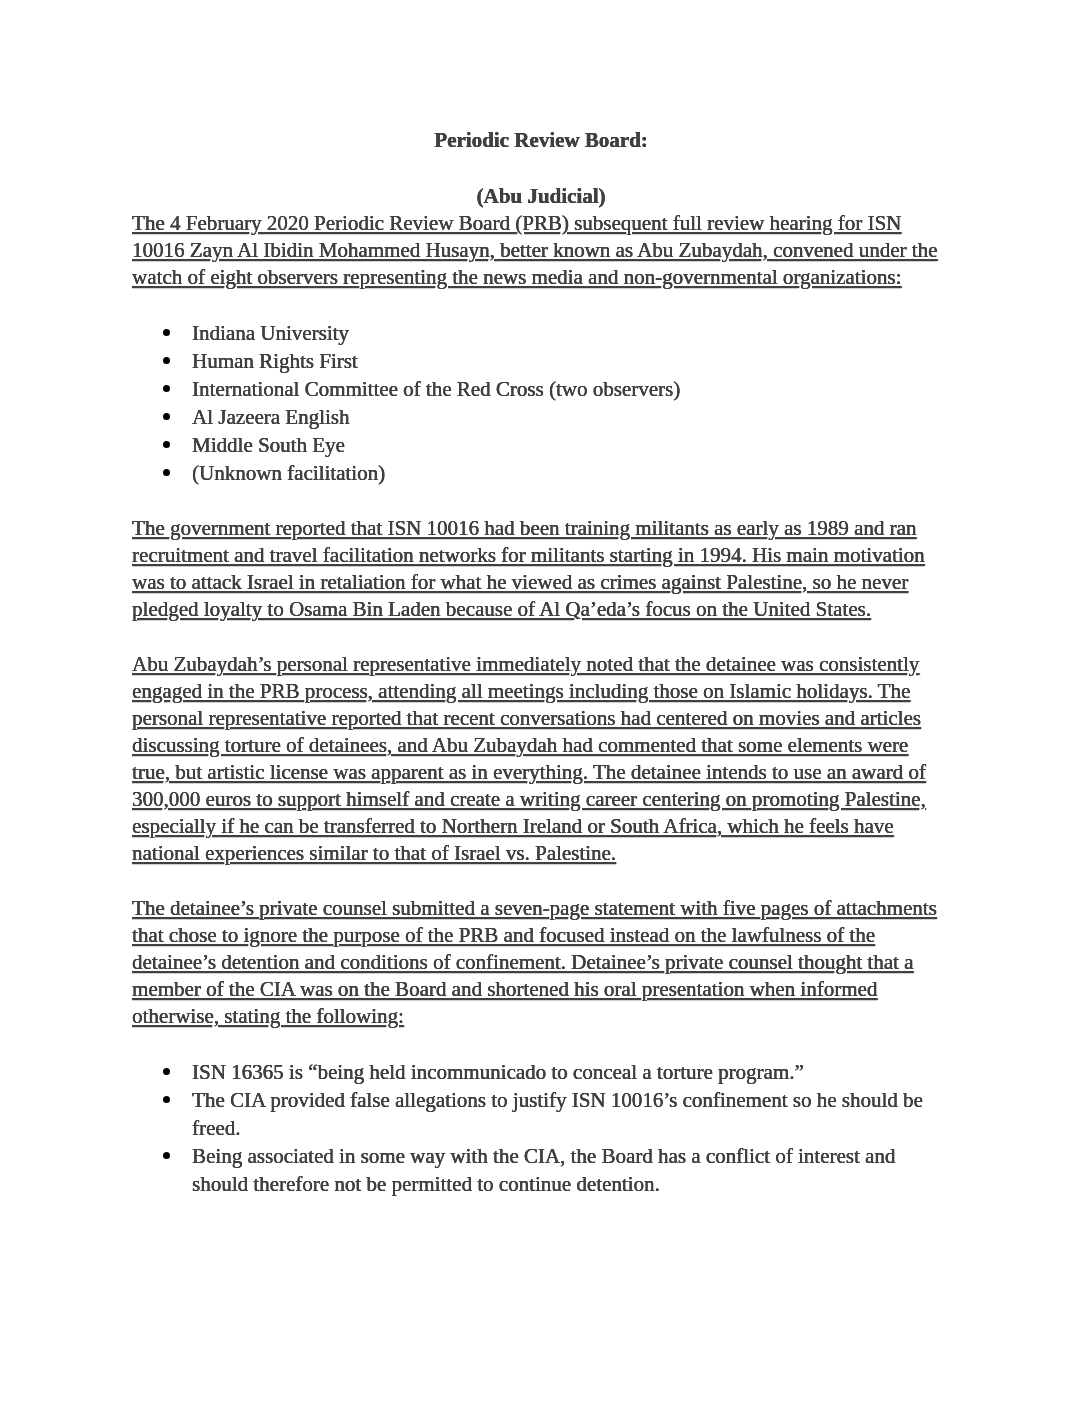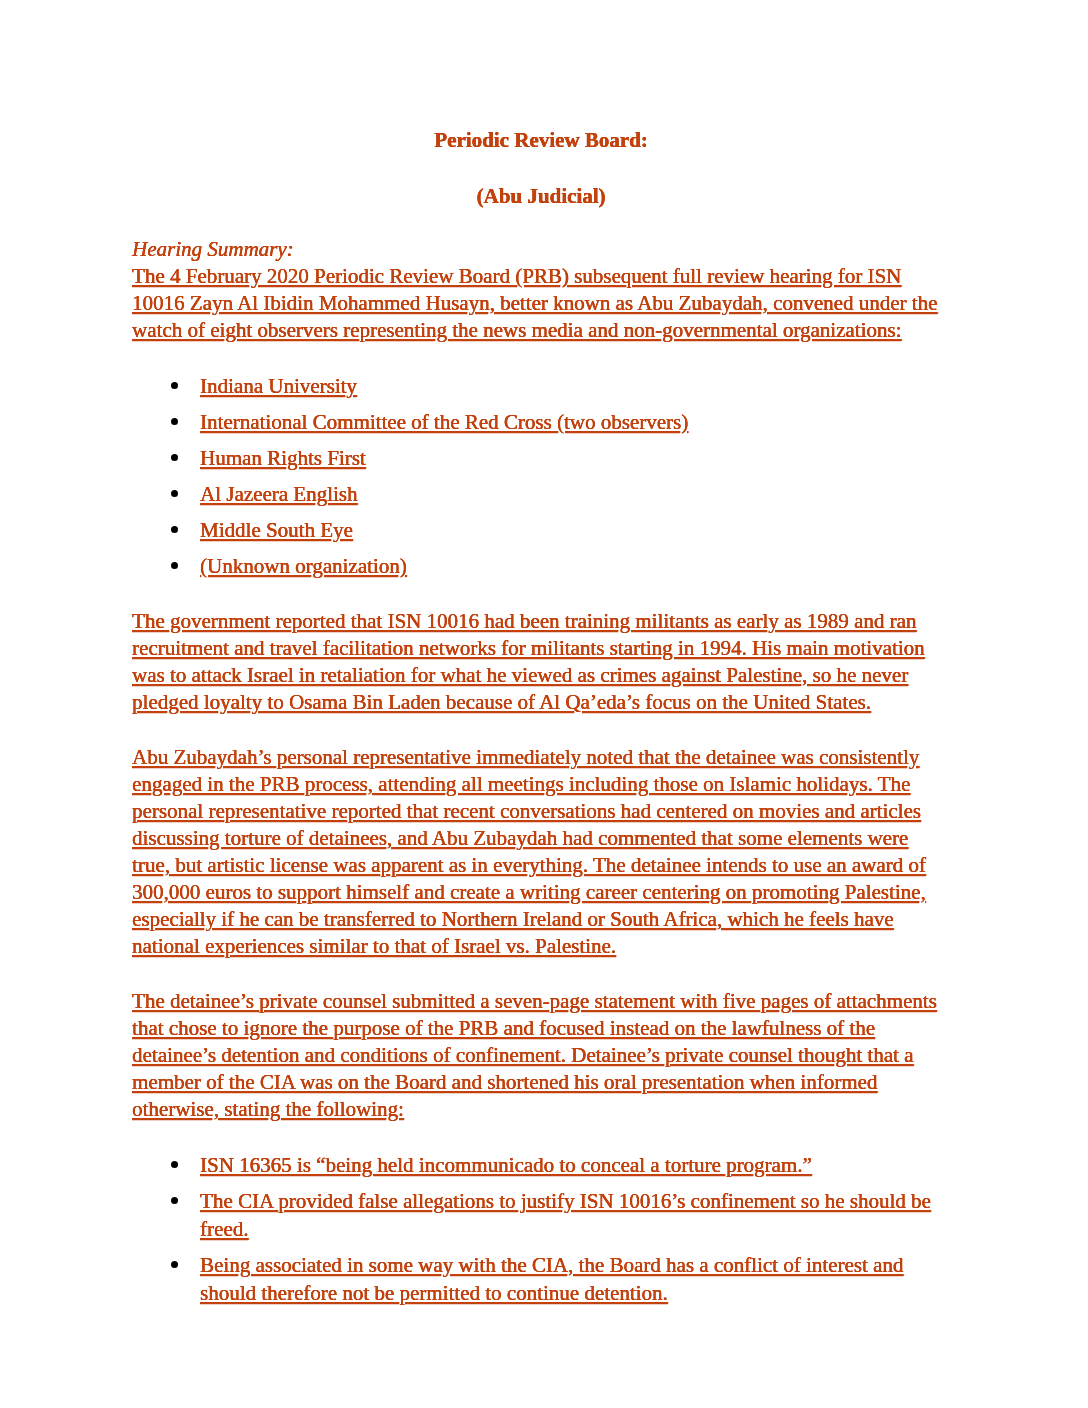--- a/index.html
+++ b/index.html
@@ -7,21 +7,21 @@
     padding: 0;
     background: #ffffff;
   }
   .page {
     position: relative;
     width: 1088px;
     height: 1408px;
     background: #ffffff;
     overflow: hidden;
     font-family: "Liberation Serif", "DejaVu Serif", serif;
-    color: #c2410c;
+    color: #404040;
     
     text-shadow: 0.35px 0 0 currentColor, 0 0.25px 0 currentColor;
   }
   .content {
     padding: 126px 138px 0 132px; 
     font-size: 21px;
     line-height: 27px;
   }
   .doc-title {
     text-align: center;
@@ -43,22 +43,21 @@
   }
   ul.doc-list {
     list-style: none;
     margin: 28px 0 0 0;
     padding: 0;
   }
   ul.doc-list li {
     position: relative;
     padding-left: 60px;
     line-height: 28px;
-    margin: 8px;
-    text-decoration: underline;
+    margin: 0;
   }
   ul.doc-list li .bullet {
     position: absolute;
     left: 31px;
     top: 10px;
     width: 7px;
     height: 7px;
     background: #000;
     border-radius: 50%;
   }
@@ -68,31 +67,30 @@
 
 <div class="page">
   <div class="content">
 
     <h1 class="doc-title">
       <span>Periodic Review Board:</span><br>
       <br>
       <span>(Abu Judicial)</span>
     </h1>
 
-    <div class="heading">Hearing Summary:</div>
 
     <p class="para attached">The 4 February 2020 Periodic Review Board (PRB) subsequent full review hearing for ISN 10016 Zayn Al Ibidin Mohammed Husayn, better known as Abu Zubaydah, convened under the watch of eight observers representing the news media and non-governmental organizations:</p>
 
     <ul class="doc-list">
       <li><span class="bullet"></span><span>Indiana University</span></li>
+      <li><span class="bullet"></span><span>Human Rights First</span></li>
       <li><span class="bullet"></span><span>International Committee of the Red Cross (two observers)</span></li>
-      <li><span class="bullet"></span><span>Human Rights First</span></li>
       <li><span class="bullet"></span><span>Al Jazeera English</span></li>
       <li><span class="bullet"></span><span>Middle South Eye</span></li>
-      <li><span class="bullet"></span><span>(Unknown organization)</span></li>
+      <li><span class="bullet"></span><span>(Unknown facilitation)</span></li>
     </ul>
 
     <p class="para">The government reported that ISN 10016 had been training militants as early as 1989 and ran recruitment and travel facilitation networks for militants starting in 1994. His main motivation was to attack Israel in retaliation for what he viewed as crimes against Palestine, so he never pledged loyalty to Osama Bin Laden because of Al Qa’eda’s focus on the United States.</p>
 
     <p class="para">Abu Zubaydah’s personal representative immediately noted that the detainee was consistently engaged in the PRB process, attending all meetings including those on Islamic holidays. The personal representative reported that recent conversations had centered on movies and articles discussing torture of detainees, and Abu Zubaydah had commented that some elements were true, but artistic license was apparent as in everything. The detainee intends to use an award of 300,000 euros to support himself and create a writing career centering on promoting Palestine, especially if he can be transferred to Northern Ireland or South Africa, which he feels have national experiences similar to that of Israel vs. Palestine.</p>
 
     <p class="para">The detainee’s private counsel submitted a seven-page statement with five pages of attachments that chose to ignore the purpose of the PRB and focused instead on the lawfulness of the detainee’s detention and conditions of confinement. Detainee’s private counsel thought that a member of the CIA was on the Board and shortened his oral presentation when informed otherwise, stating the following:</p>
 
     <ul class="doc-list">
       <li><span class="bullet"></span><span>ISN 16365 is “being held incommunicado to conceal a torture program.”</span></li>

